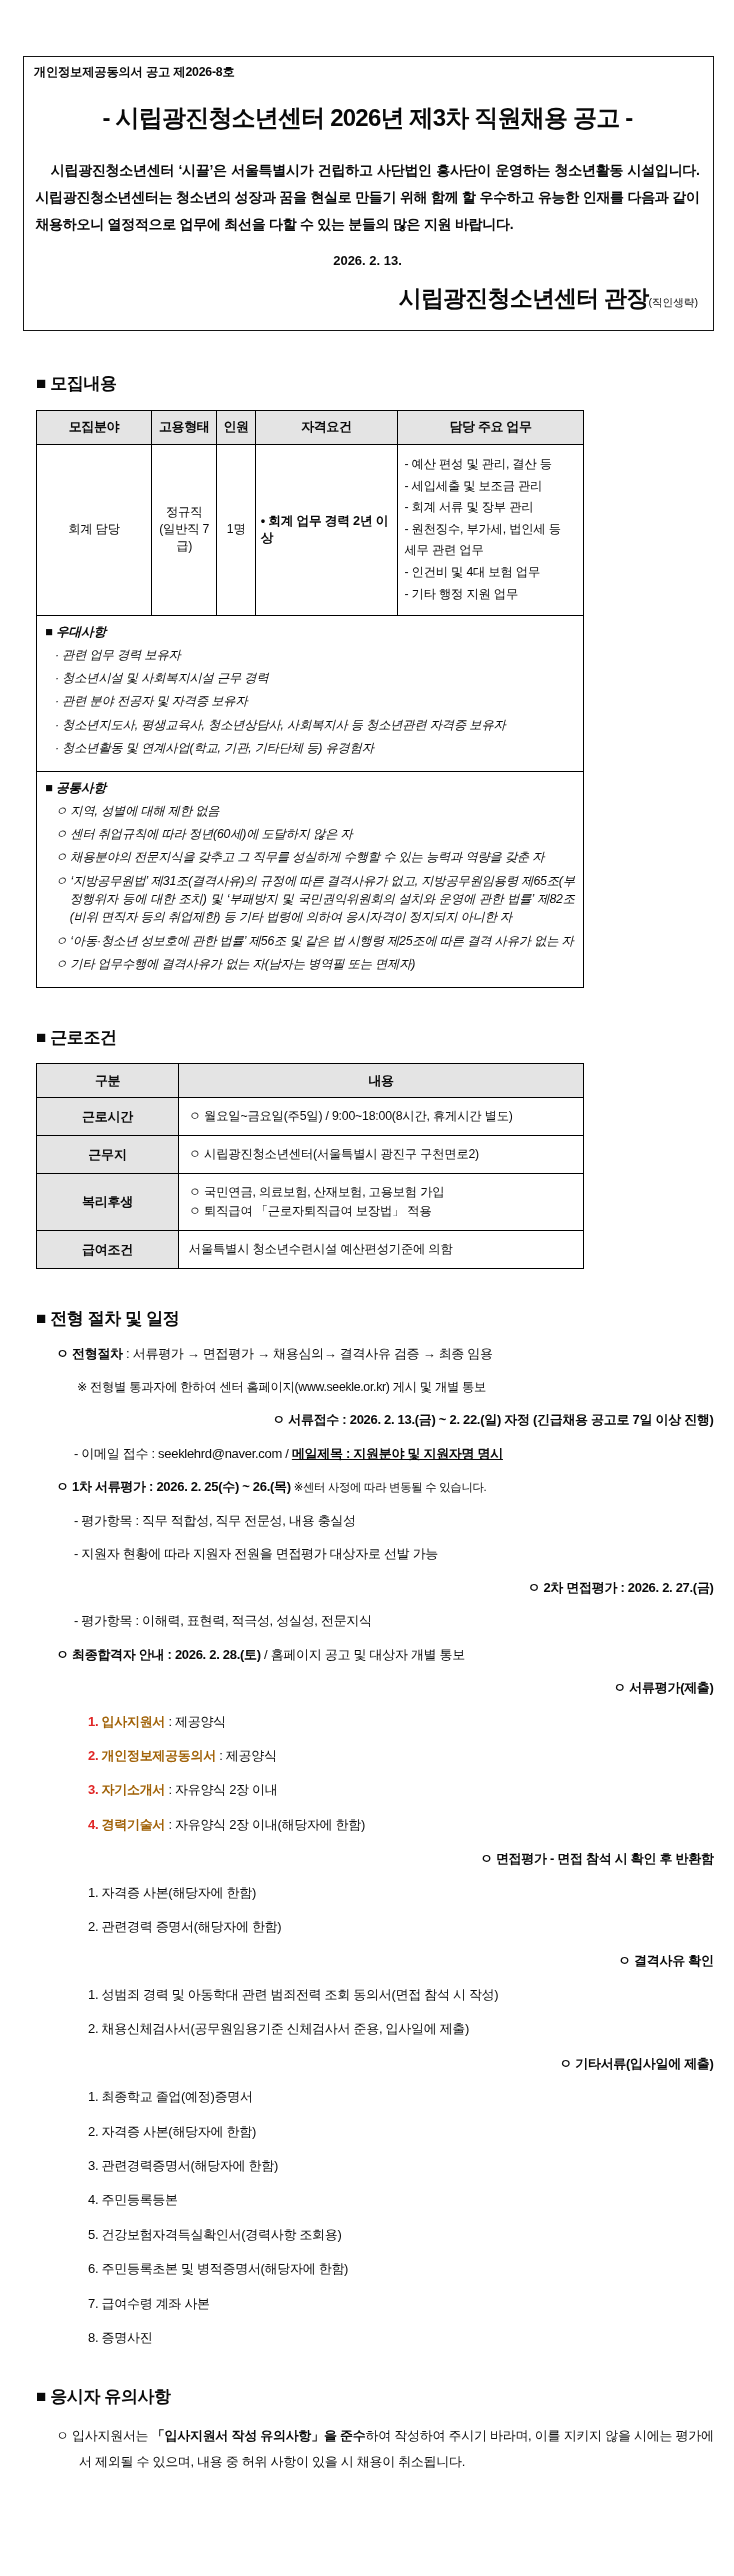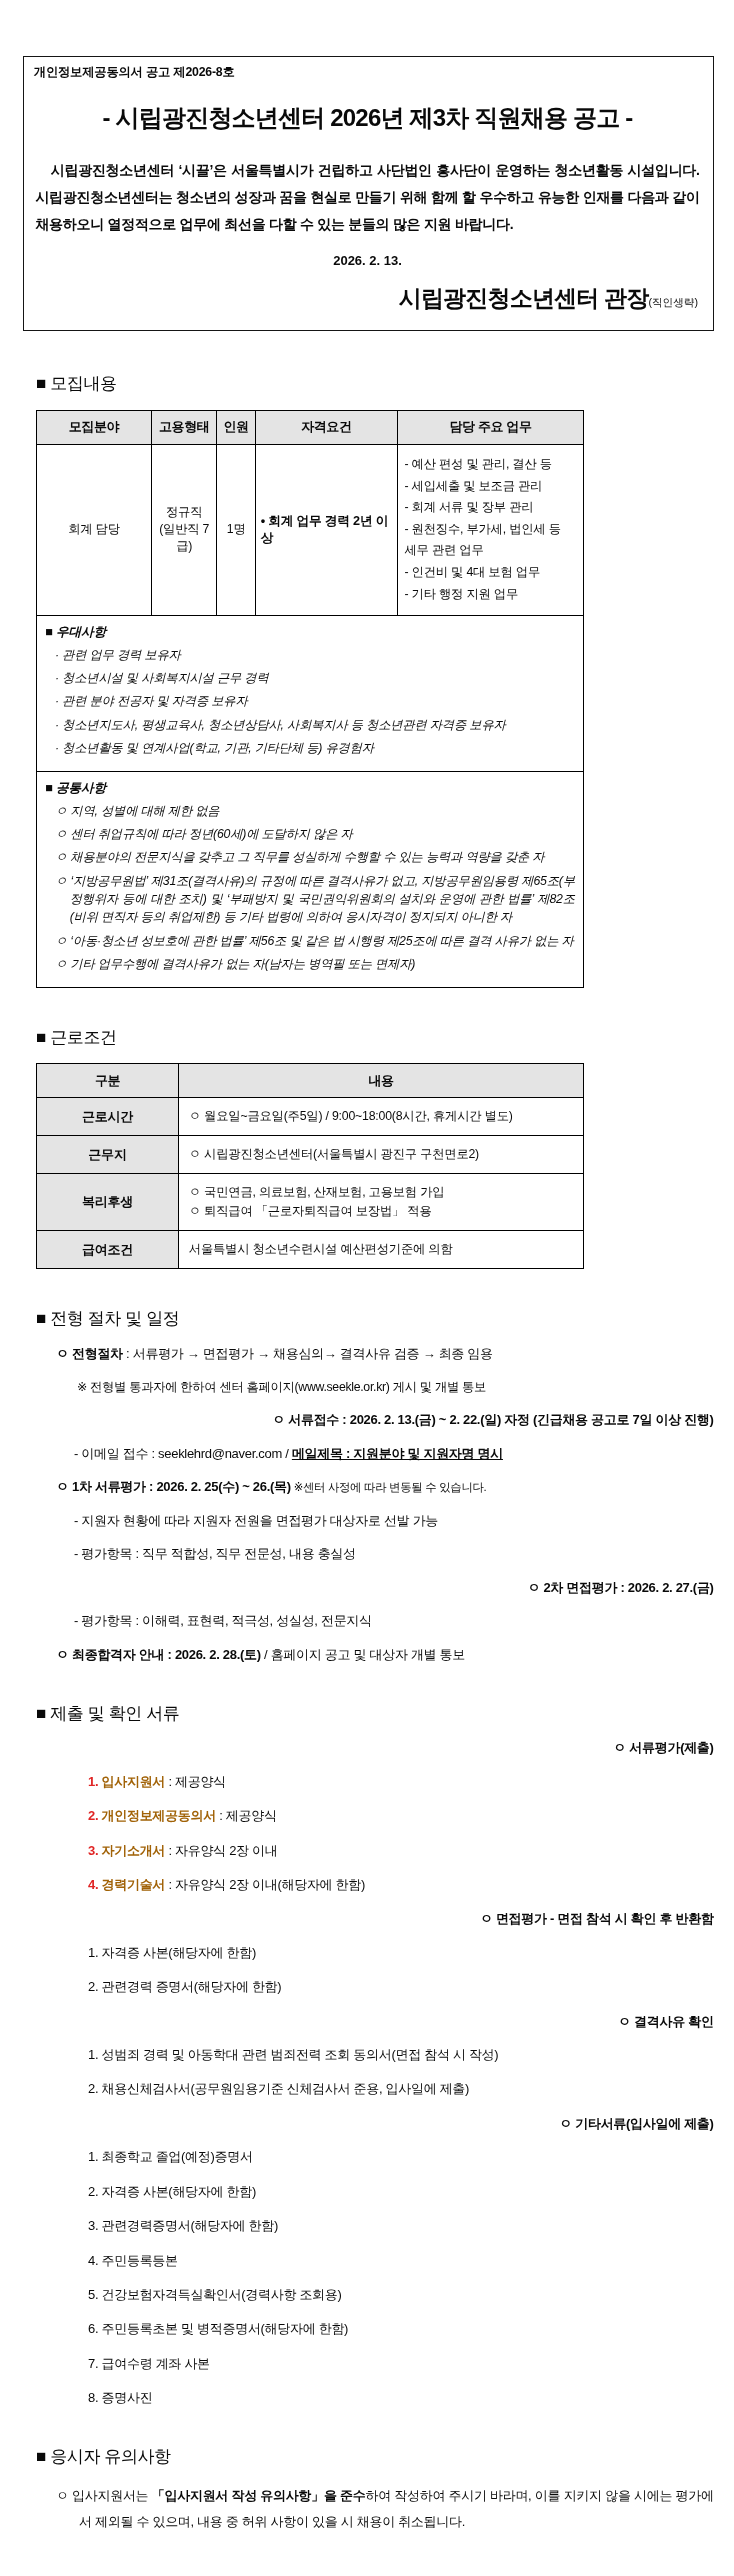--- a/index.html
+++ b/index.html
@@ -11,21 +11,21 @@
   .doc-number{font-size:12.3px;font-weight:700;letter-spacing:-0.2px;}
   .doc-title{font-size:24px;font-weight:800;text-align:center;margin:21px 0 23px 0;letter-spacing:-0.8px;}
   .intro{font-size:14px;font-weight:700;line-height:1.95;text-align:justify;
     text-indent:1.1em;margin:0 1.6px 14.7px 1.6px;letter-spacing:-0.3px;}
   .date-line{text-align:center;font-size:13px;font-weight:700;margin:11.4px 0 14.7px 0;}
   .signer-line{text-align:right;padding-right:3.3px;}
   .signer-name{font-size:23px;font-weight:800;letter-spacing:-0.8px;}
   .signer-note{font-size:10.6px;font-weight:400;}
 
   
-  .sec-h{font-size:17px;font-weight:400;margin:38px 0 14.7px 13px;letter-spacing:-0.4px;}
+  .sec-h{font-size:17px;font-weight:700;margin:38px 0 14.7px 13px;letter-spacing:-0.4px;}
   .first-sec{margin-top:41px;}
 
   
   table{border-collapse:collapse;width:548px;margin-left:13px;border:1.6px solid #000;}
   th,td{border:0.8px solid #000;}
   th{background:#e4e4e4;font-weight:700;font-size:13px;padding:7.4px 3.3px;text-align:center;letter-spacing:-0.4px;}
   td{font-size:12.3px;letter-spacing:-0.2px;}
   .c{text-align:center;vertical-align:middle;}
   .pre{white-space:pre-line;}
   td.qual{font-weight:700;font-size:12.7px;padding:6.5px 4.9px;vertical-align:middle;}
@@ -154,27 +154,26 @@
       </tr>
     </tbody>
   </table>
 
   <h2 class="sec-h">■ 전형 절차 및 일정</h2>
   <div class="line-o"><span class="b">ㅇ 전형절차</span><span> : 서류평가 → 면접평가 → 채용심의→ 결격사유 검증 → 최종 임용</span></div>
   <div class="line-note">※ 전형별 통과자에 한하여 센터 홈페이지(www.seekle.or.kr) 게시 및 개별 통보</div>
   <div class="line-o b">ㅇ 서류접수 : 2026. 2. 13.(금) ~ 2. 22.(일) 자정 (긴급채용 공고로 7일 이상 진행)</div>
   <div class="line-sub"><span>- 이메일 접수 : seeklehrd@naver.com / </span><span class="b u">메일제목 : 지원분야 및 지원자명 명시</span></div>
   <div class="line-o"><span class="b">ㅇ 1차 서류평가 : 2026. 2. 25(수) ~ 26.(목)</span><span class="sm"> ※센터 사정에 따라 변동될 수 있습니다.</span></div>
+  <div class="line-sub">- 평가항목 : 직무 적합성, 직무 전문성, 내용 충실성</div>
   <div class="line-sub">- 지원자 현황에 따라 지원자 전원을 면접평가 대상자로 선발 가능</div>
-  <div class="line-sub">- 평가항목 : 직무 적합성, 직무 전문성, 내용 충실성</div>
   <div class="line-o b">ㅇ 2차 면접평가 : 2026. 2. 27.(금)</div>
   <div class="line-sub">- 평가항목 : 이해력, 표현력, 적극성, 성실성, 전문지식</div>
   <div class="line-o"><span class="b">ㅇ 최종합격자 안내 : 2026. 2. 28.(토)</span><span> / 홈페이지 공고 및 대상자 개별 통보</span></div>
 
-  <h2 class="sec-h">■ 제출 및 확인 서류</h2>
   <div class="line-o b">ㅇ 서류평가(제출)</div>
   <div class="line-num"><span class="t-red">1.</span> <span class="t-green">입사지원서</span><span> : 제공양식</span></div>
   <div class="line-num"><span class="t-red">2.</span> <span class="t-green">개인정보제공동의서</span><span> : 제공양식</span></div>
   <div class="line-num"><span class="t-red">3.</span> <span class="t-green">자기소개서</span><span> : 자유양식 2장 이내</span></div>
   <div class="line-num"><span class="t-red">4.</span> <span class="t-green">경력기술서</span><span> : 자유양식 2장 이내(해당자에 한함)</span></div>
   <div class="line-o b">ㅇ 면접평가 - 면접 참석 시 확인 후 반환함</div>
   <div class="line-num">1. 자격증 사본(해당자에 한함)</div>
   <div class="line-num">2. 관련경력 증명서(해당자에 한함)</div>
   <div class="line-o b">ㅇ 결격사유 확인</div>
   <div class="line-num">1. 성범죄 경력 및 아동학대 관련 범죄전력 조회 동의서(면접 참석 시 작성)</div>

